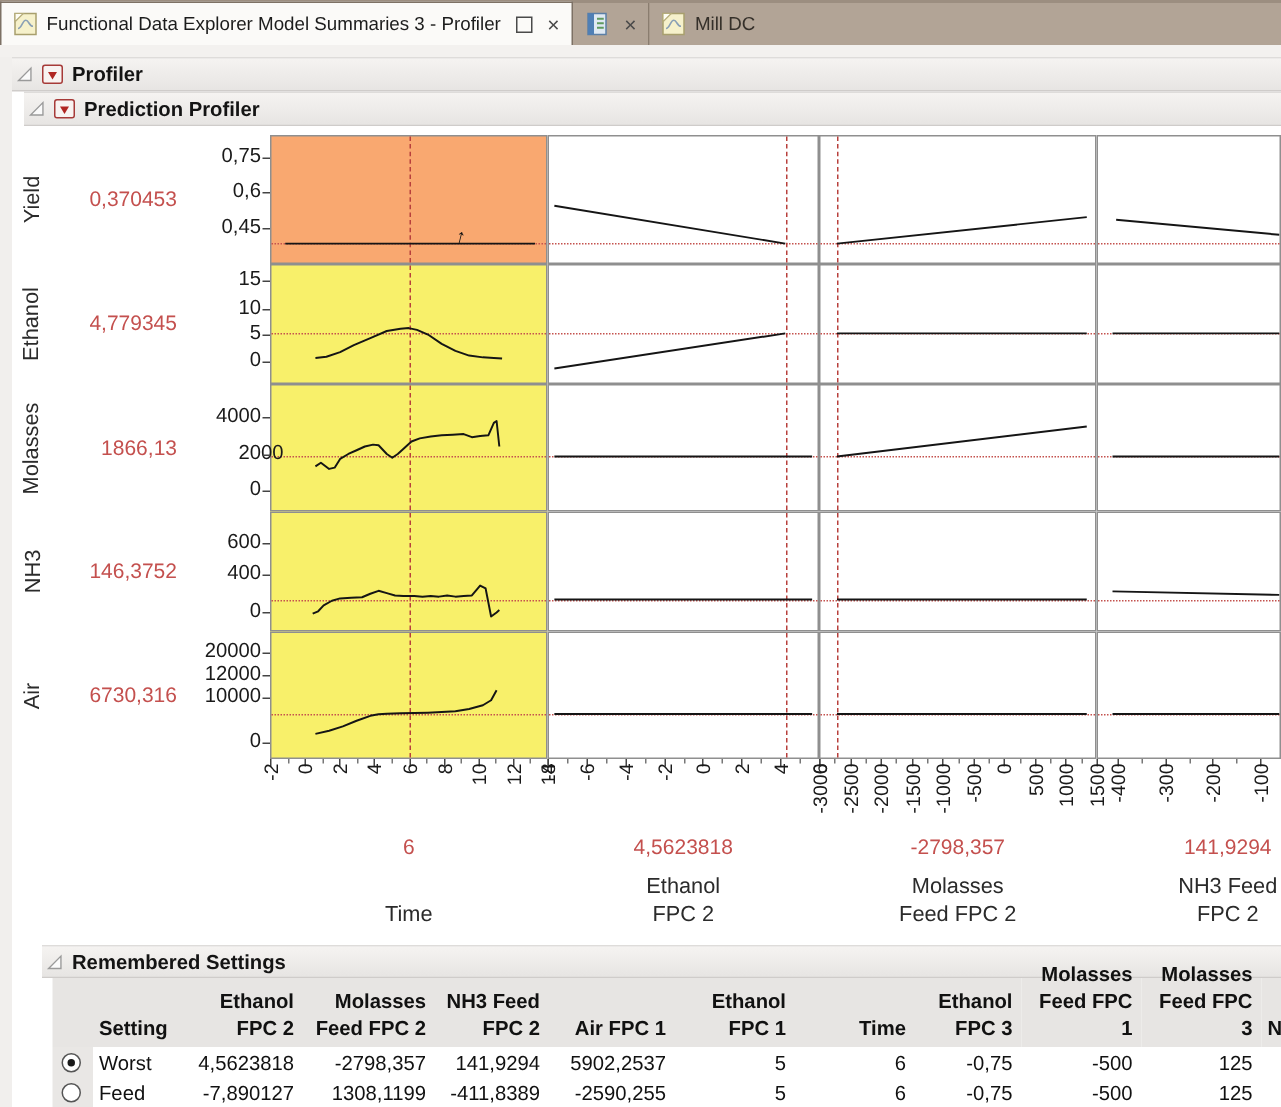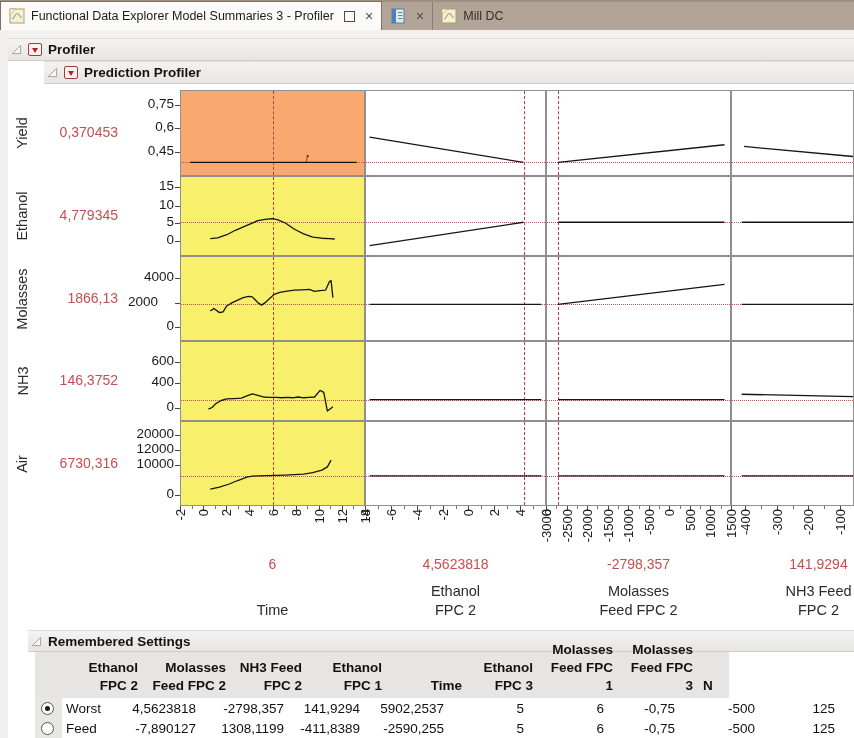--- a/index.html
+++ b/index.html
@@ -90,21 +90,21 @@
 
 <div class="obar" style="left:8px;top:38px;">
   <svg width="11" height="11" viewBox="0 0 12 12">
     <path d="M1.5 10.5 L10.5 10.5 L10.5 1.5 Z" fill="#fafafa" stroke="#9a9a9a"></path>
   </svg>
   <span class="redbtn">
       <i></i>
     </span>
   <span class="otitle">Profiler</span>
 </div>
-<div class="obar" style="left:44px;top:61px;">
+<div class="obar" style="left:16px;top:61px;">
   <svg width="11" height="11" viewBox="0 0 12 12">
     <path d="M1.5 10.5 L10.5 10.5 L10.5 1.5 Z" fill="#fafafa" stroke="#9a9a9a"></path>
   </svg>
   <span class="redbtn">
       <i></i>
     </span>
   <span class="otitle">Prediction Profiler</span>
 </div>
 
 <div id="plot">
@@ -211,21 +211,21 @@
       <svg viewBox="0 0 100 100" preserveAspectRatio="none">
         <polyline points="8,57 100,57" fill="none" stroke="#151515" stroke-width="1.3" vector-effect="non-scaling-stroke" stroke-linejoin="round"></polyline>
       </svg>
     </div>
     <div class="rowname" style="left: 8px; top: 256px; width: 28px; height: 85px;">
       <span>Molasses</span>
     </div>
     <div class="rowval" style="left: 36px; top: 289.5px;">1866,13</div>
     <div class="ytick" style="left: 116px; top: 269.1px;">4000</div>
     <div class="ytickmark" style="left: 175px; top: 278.1px;"></div>
-    <div class="ytick" style="left: 100px; top: 293.75px;">2000</div>
+    <div class="ytick" style="left: 131px; top: 293.75px;">2000</div>
     <div class="ytickmark" style="left: 175px; top: 302.75px;"></div>
     <div class="ytick" style="left: 116px; top: 317.55px;">0</div>
     <div class="ytickmark" style="left: 175px; top: 326.55px;"></div>
     <div class="cell" style="left: 180px; top: 341px; width: 185px; height: 80px; background: rgb(248, 240, 106);">
       <div class="chx" style="top: 74%;"></div>
       <div class="chv" style="left: 50%;"></div>
       <svg viewBox="0 0 100 100" preserveAspectRatio="none">
         <polyline points="15,86 17,84 19,79 22,75 25,73 29,72.5 33,72 36,69 39,66.5 42,68.5 45,70.5 48,71 52,71 55,71.5 58,71 61,71.5 64,70.5 67,71.5 70,71 73,70.5 76,62 78,64.5 80,88.5 82,85 83,83" fill="none" stroke="#151515" stroke-width="1.3" vector-effect="non-scaling-stroke" stroke-linejoin="round"></polyline>
       </svg>
     </div>
@@ -414,31 +414,39 @@
   </svg>
   <span class="otitle">Remembered Settings</span>
 </div>
 
 <div id="rstable">
     <div class="trow">
       <div class="th" style="width: 27px; text-align: center;">
         <span></span>
         <span></span>
       </div>
+      <div class="th" style="width: 58px; text-align: left;">
+        <span></span>
+        <span>Setting</span>
+      </div>
       <div class="th" style="width: 82px; text-align: right;">
         <span>Ethanol</span>
         <span>FPC 2</span>
       </div>
       <div class="th" style="width: 88px; text-align: right;">
         <span>Molasses</span>
         <span>Feed FPC 2</span>
       </div>
       <div class="th" style="width: 76px; text-align: right;">
         <span>NH3 Feed</span>
         <span>FPC 2</span>
+      </div>
+      <div class="th" style="width: 84px; text-align: right;">
+        <span></span>
+        <span>Air FPC 1</span>
       </div>
       <div class="th" style="width: 80px; text-align: right;">
         <span>Ethanol</span>
         <span>FPC 1</span>
       </div>
       <div class="th" style="width: 80px; text-align: right;">
         <span></span>
         <span>Time</span>
       </div>
       <div class="th" style="width: 71px; text-align: right;">

